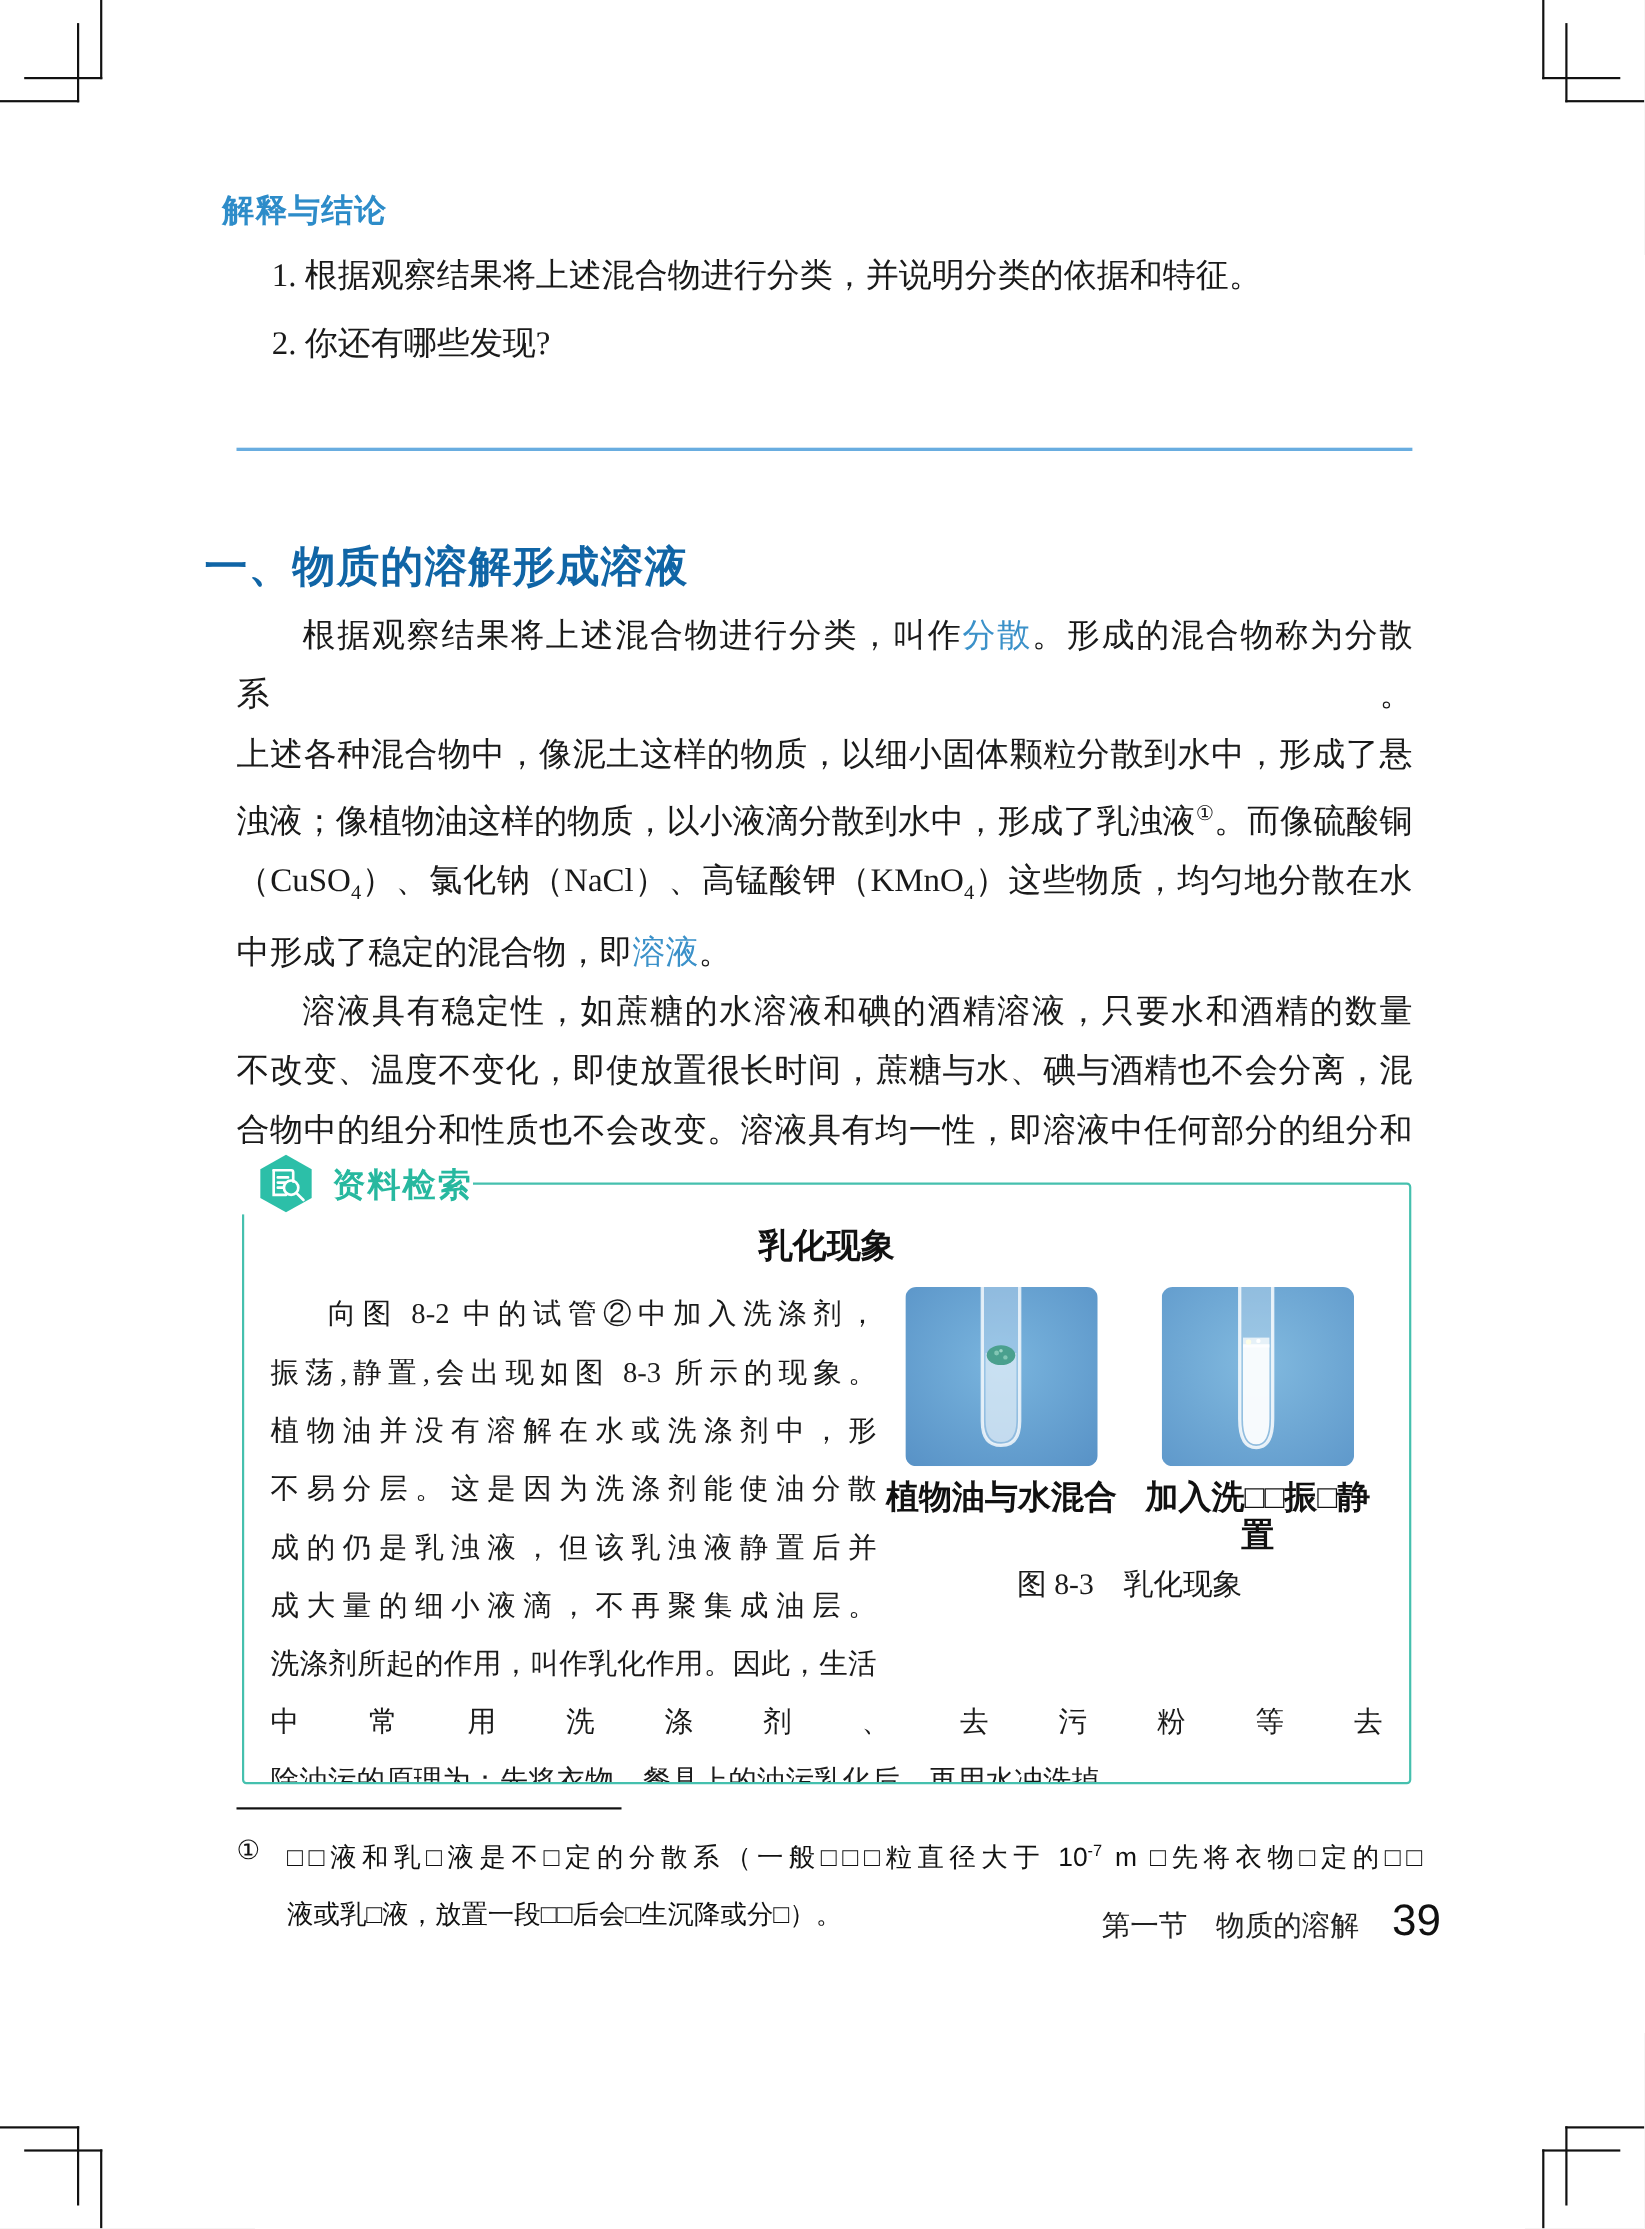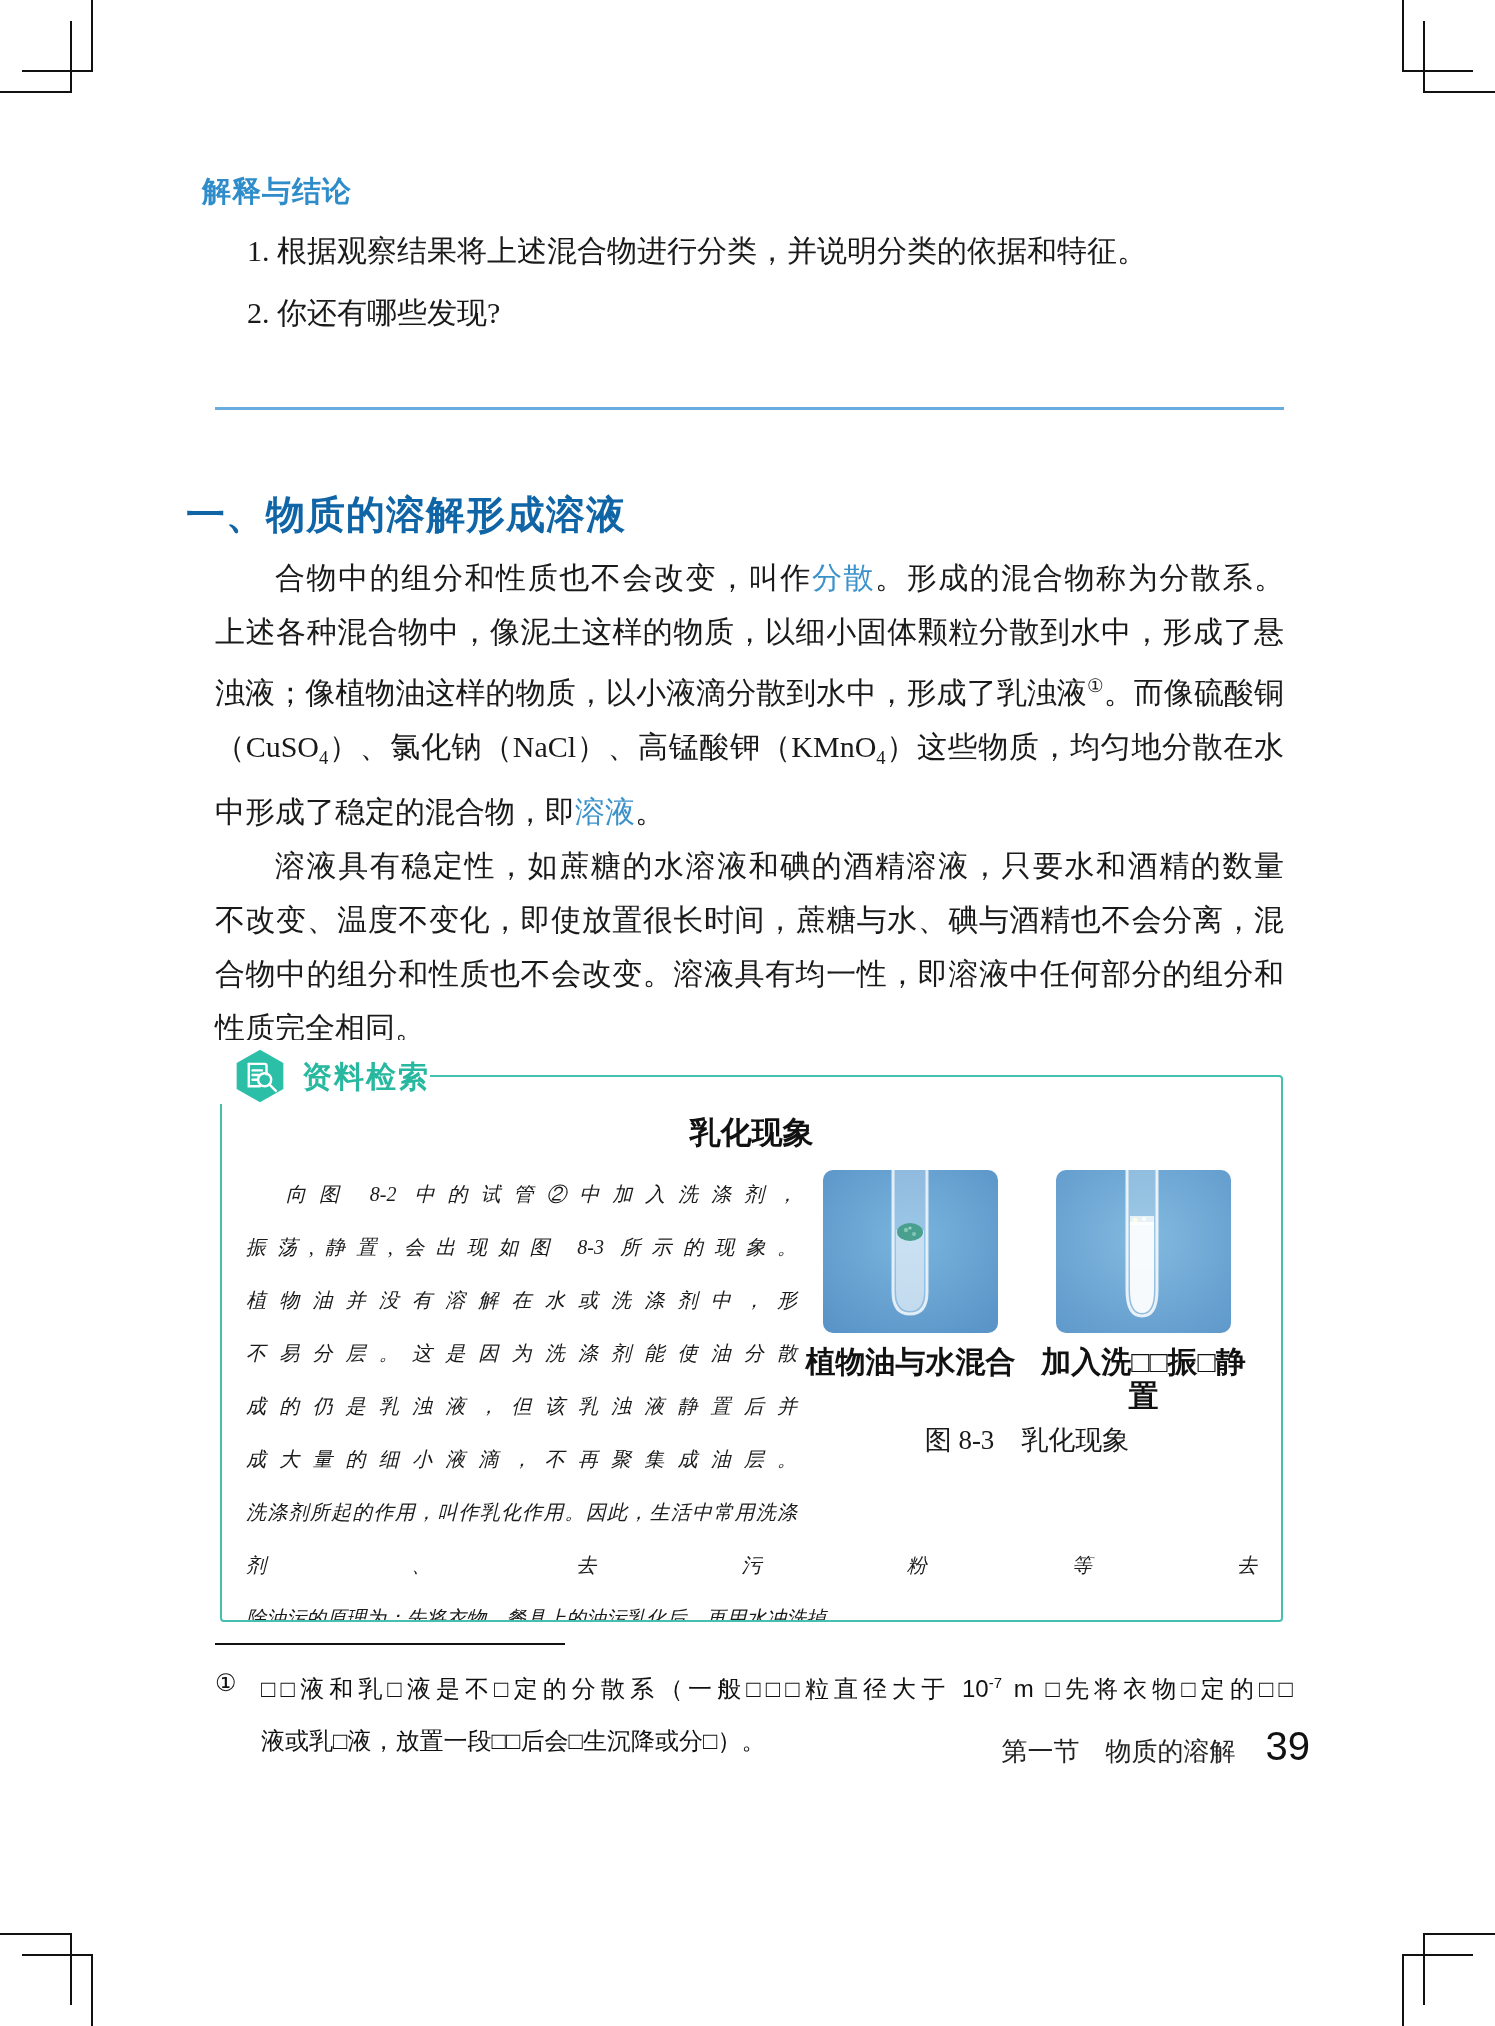--- a/index.html
+++ b/index.html
@@ -83,21 +83,21 @@
   .captions-row { display:flex; gap:23px; justify-content:center; margin-top:12px; }
   .photo-caption {
     width:210px; text-align:center;
     font-family:"Liberation Sans","DejaVu Sans",sans-serif;
     font-size:30px; font-weight:bold; color:#111; line-height:34px;
   }
   .figure-caption {
     text-align:center; margin-top:10px;
     font-size:27px; line-height:34px; color:#1a1a1a;
   }
-  .box-para { margin-top:13px; font-size:20px; line-height:53px;font-style:italic; }
+  .box-para { margin-top:13px; font-size:26px; line-height:53px; }
 
   
   .footnote-rule {
     position:absolute; left:215px; top:1643px; width:350px; height:2px; background:#111;
   }
   .footnote {
     position:absolute; left:215px; top:1657px; width:1078px;
     font-family:"Liberation Sans","DejaVu Sans",sans-serif;
     font-size:24px; line-height:52px; color:#111;
   }
@@ -133,21 +133,21 @@
   <div class="conclusion-items">
     <div>1. 根据观察结果将上述混合物进行分类，并说明分类的依据和特征。</div>
     <div>2. 你还有哪些发现?</div>
   </div>
   <div class="divider"></div>
 
   <div class="section-title">一、物质的溶解形成溶液</div>
 
   <div class="main-paragraphs">
     <div>
-        <div class="textline indent"><span>合物中的组分和性质也不会改变，叫作</span><span class="seg-term">分散</span><span>。形成的混合物称为分散系。</span></div>
+        <div class="textline indent"><span>根据观察结果将上述混合物进行分类，叫作</span><span class="seg-term">分散</span><span>。形成的混合物称为分散系。</span></div>
         <div class="textline"><span>上述各种混合物中，像泥土这样的物质，以细小固体颗粒分散到水中，形成了悬</span></div>
         <div class="textline"><span>浊液；像植物油这样的物质，以小液滴分散到水中，形成了乳浊液</span><sup>①</sup><span>。而像硫酸铜</span></div>
         <div class="textline"><span>（CuSO</span><sub>4</sub><span>）、氯化钠（NaCl）、高锰酸钾（KMnO</span><sub>4</sub><span>）这些物质，均匀地分散在水</span></div>
         <div class="textline last"><span>中形成了稳定的混合物，即</span><span class="seg-term">溶液</span><span>。</span></div>
       </div>
     <div>
         <div class="textline indent"><span>溶液具有稳定性，如蔗糖的水溶液和碘的酒精溶液，只要水和酒精的数量</span></div>
         <div class="textline"><span>不改变、温度不变化，即使放置很长时间，蔗糖与水、碘与酒精也不会分离，混</span></div>
         <div class="textline"><span>合物中的组分和性质也不会改变。溶液具有均一性，即溶液中任何部分的组分和</span></div>
         <div class="textline last"><span>性质完全相同。</span></div>

